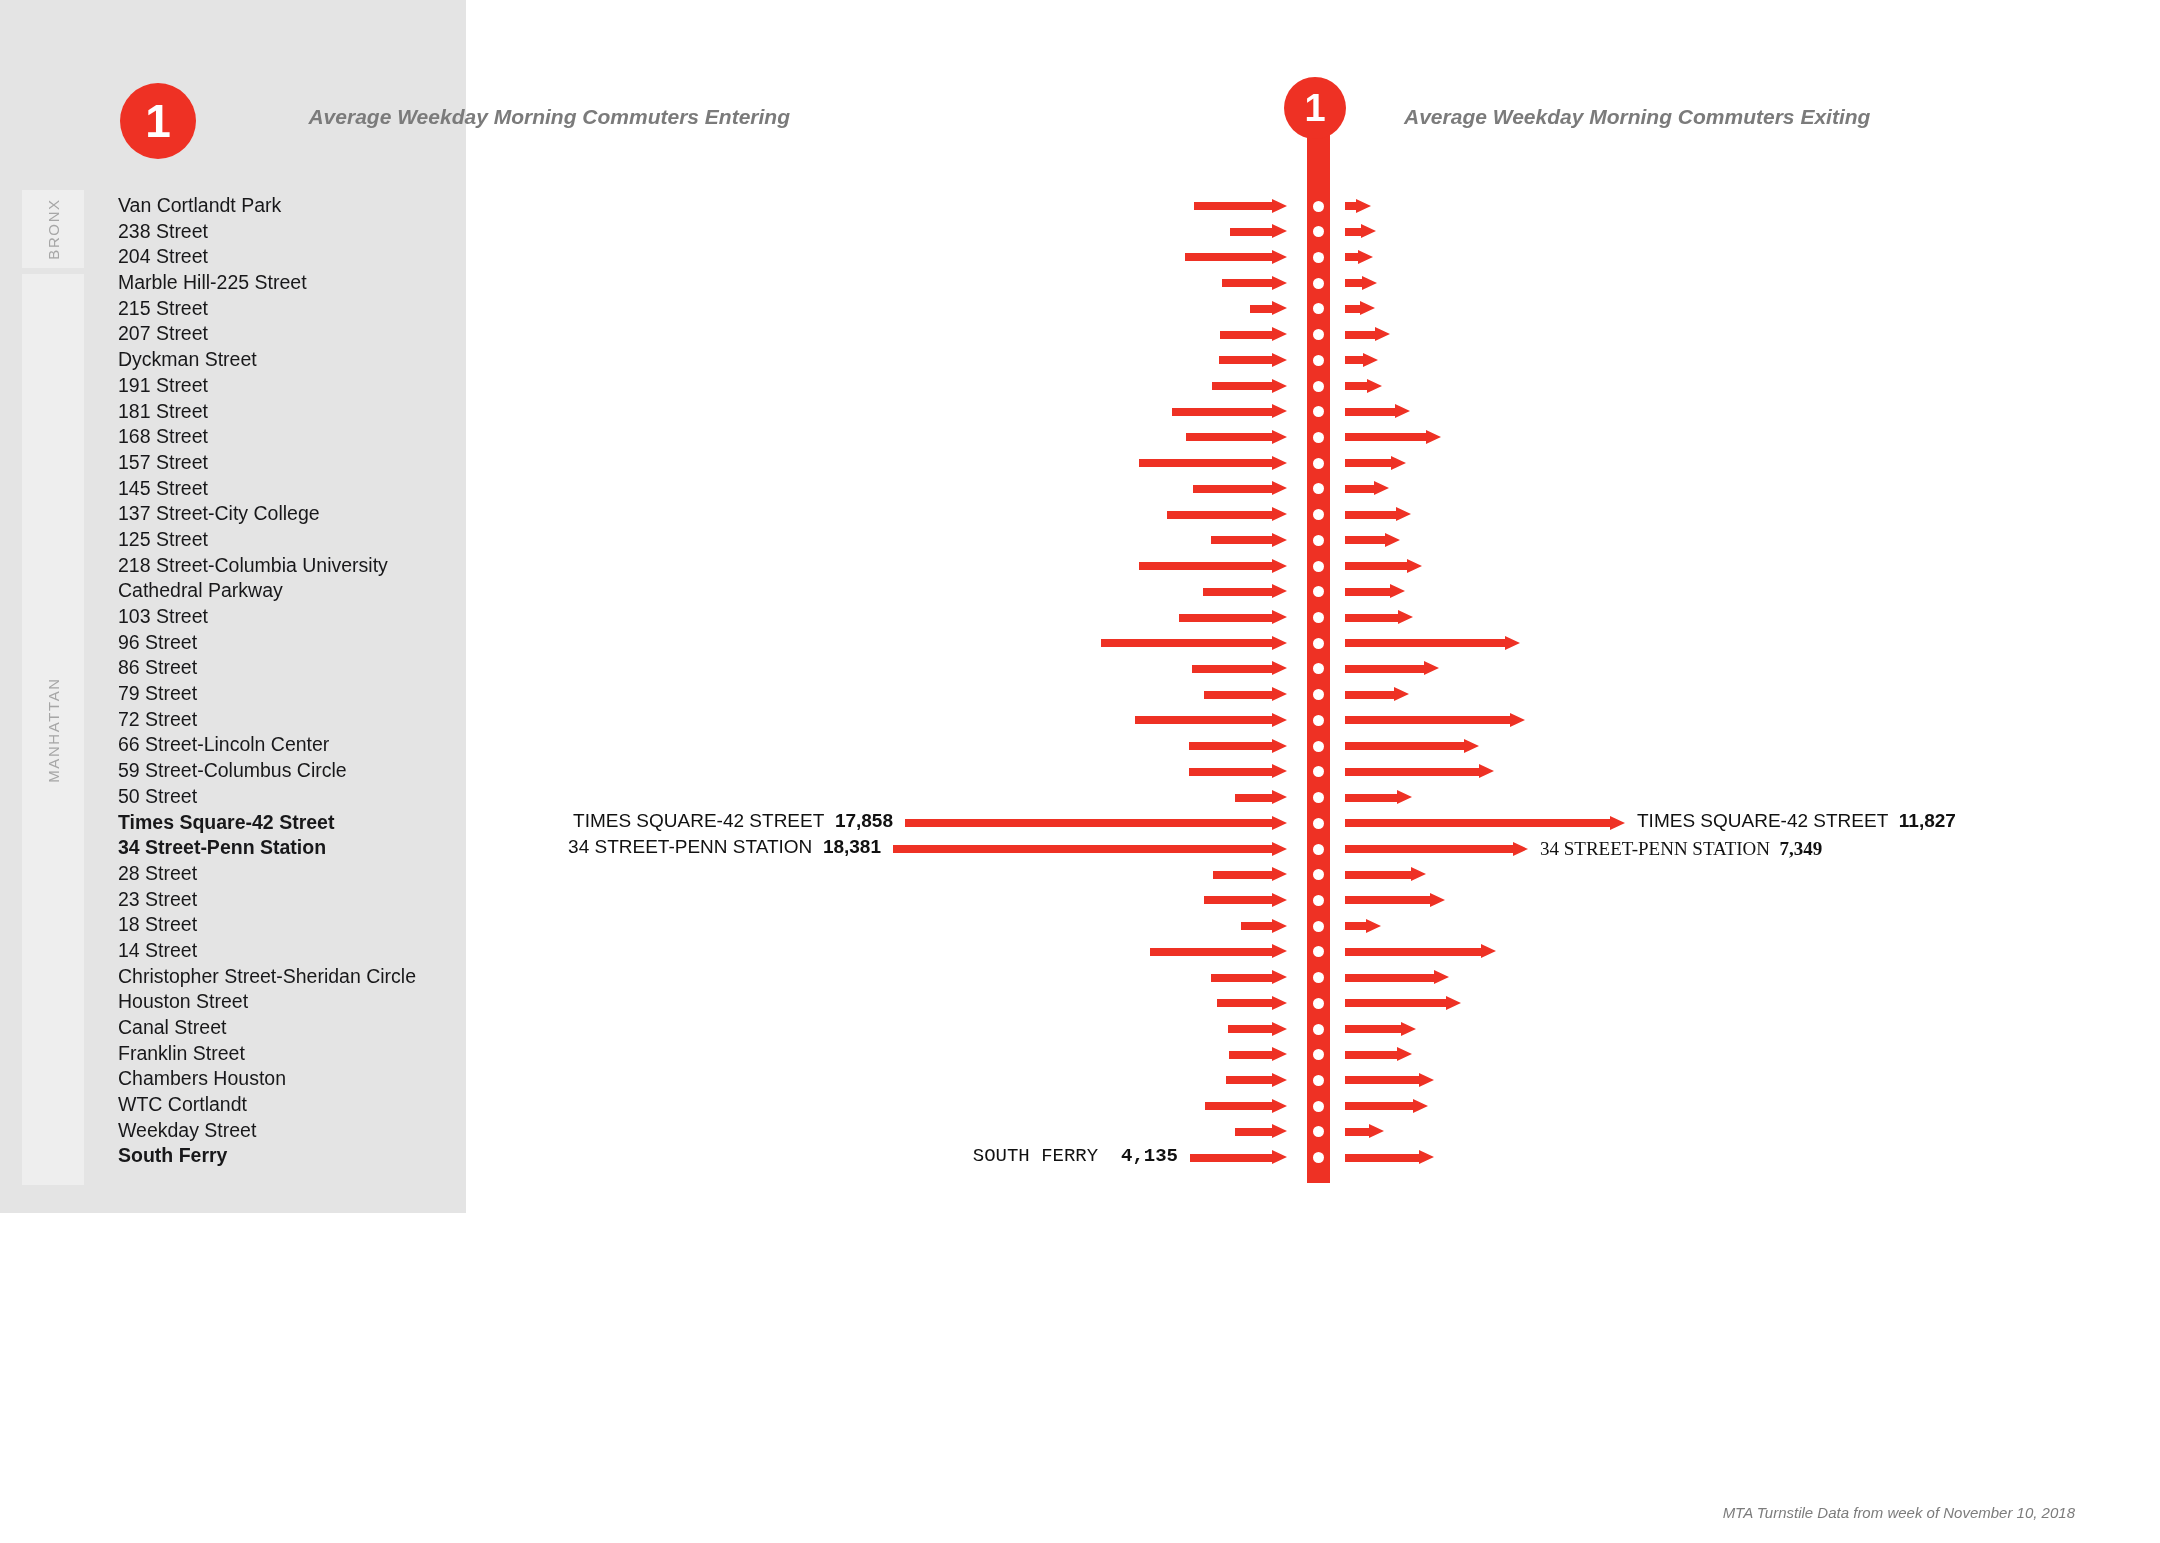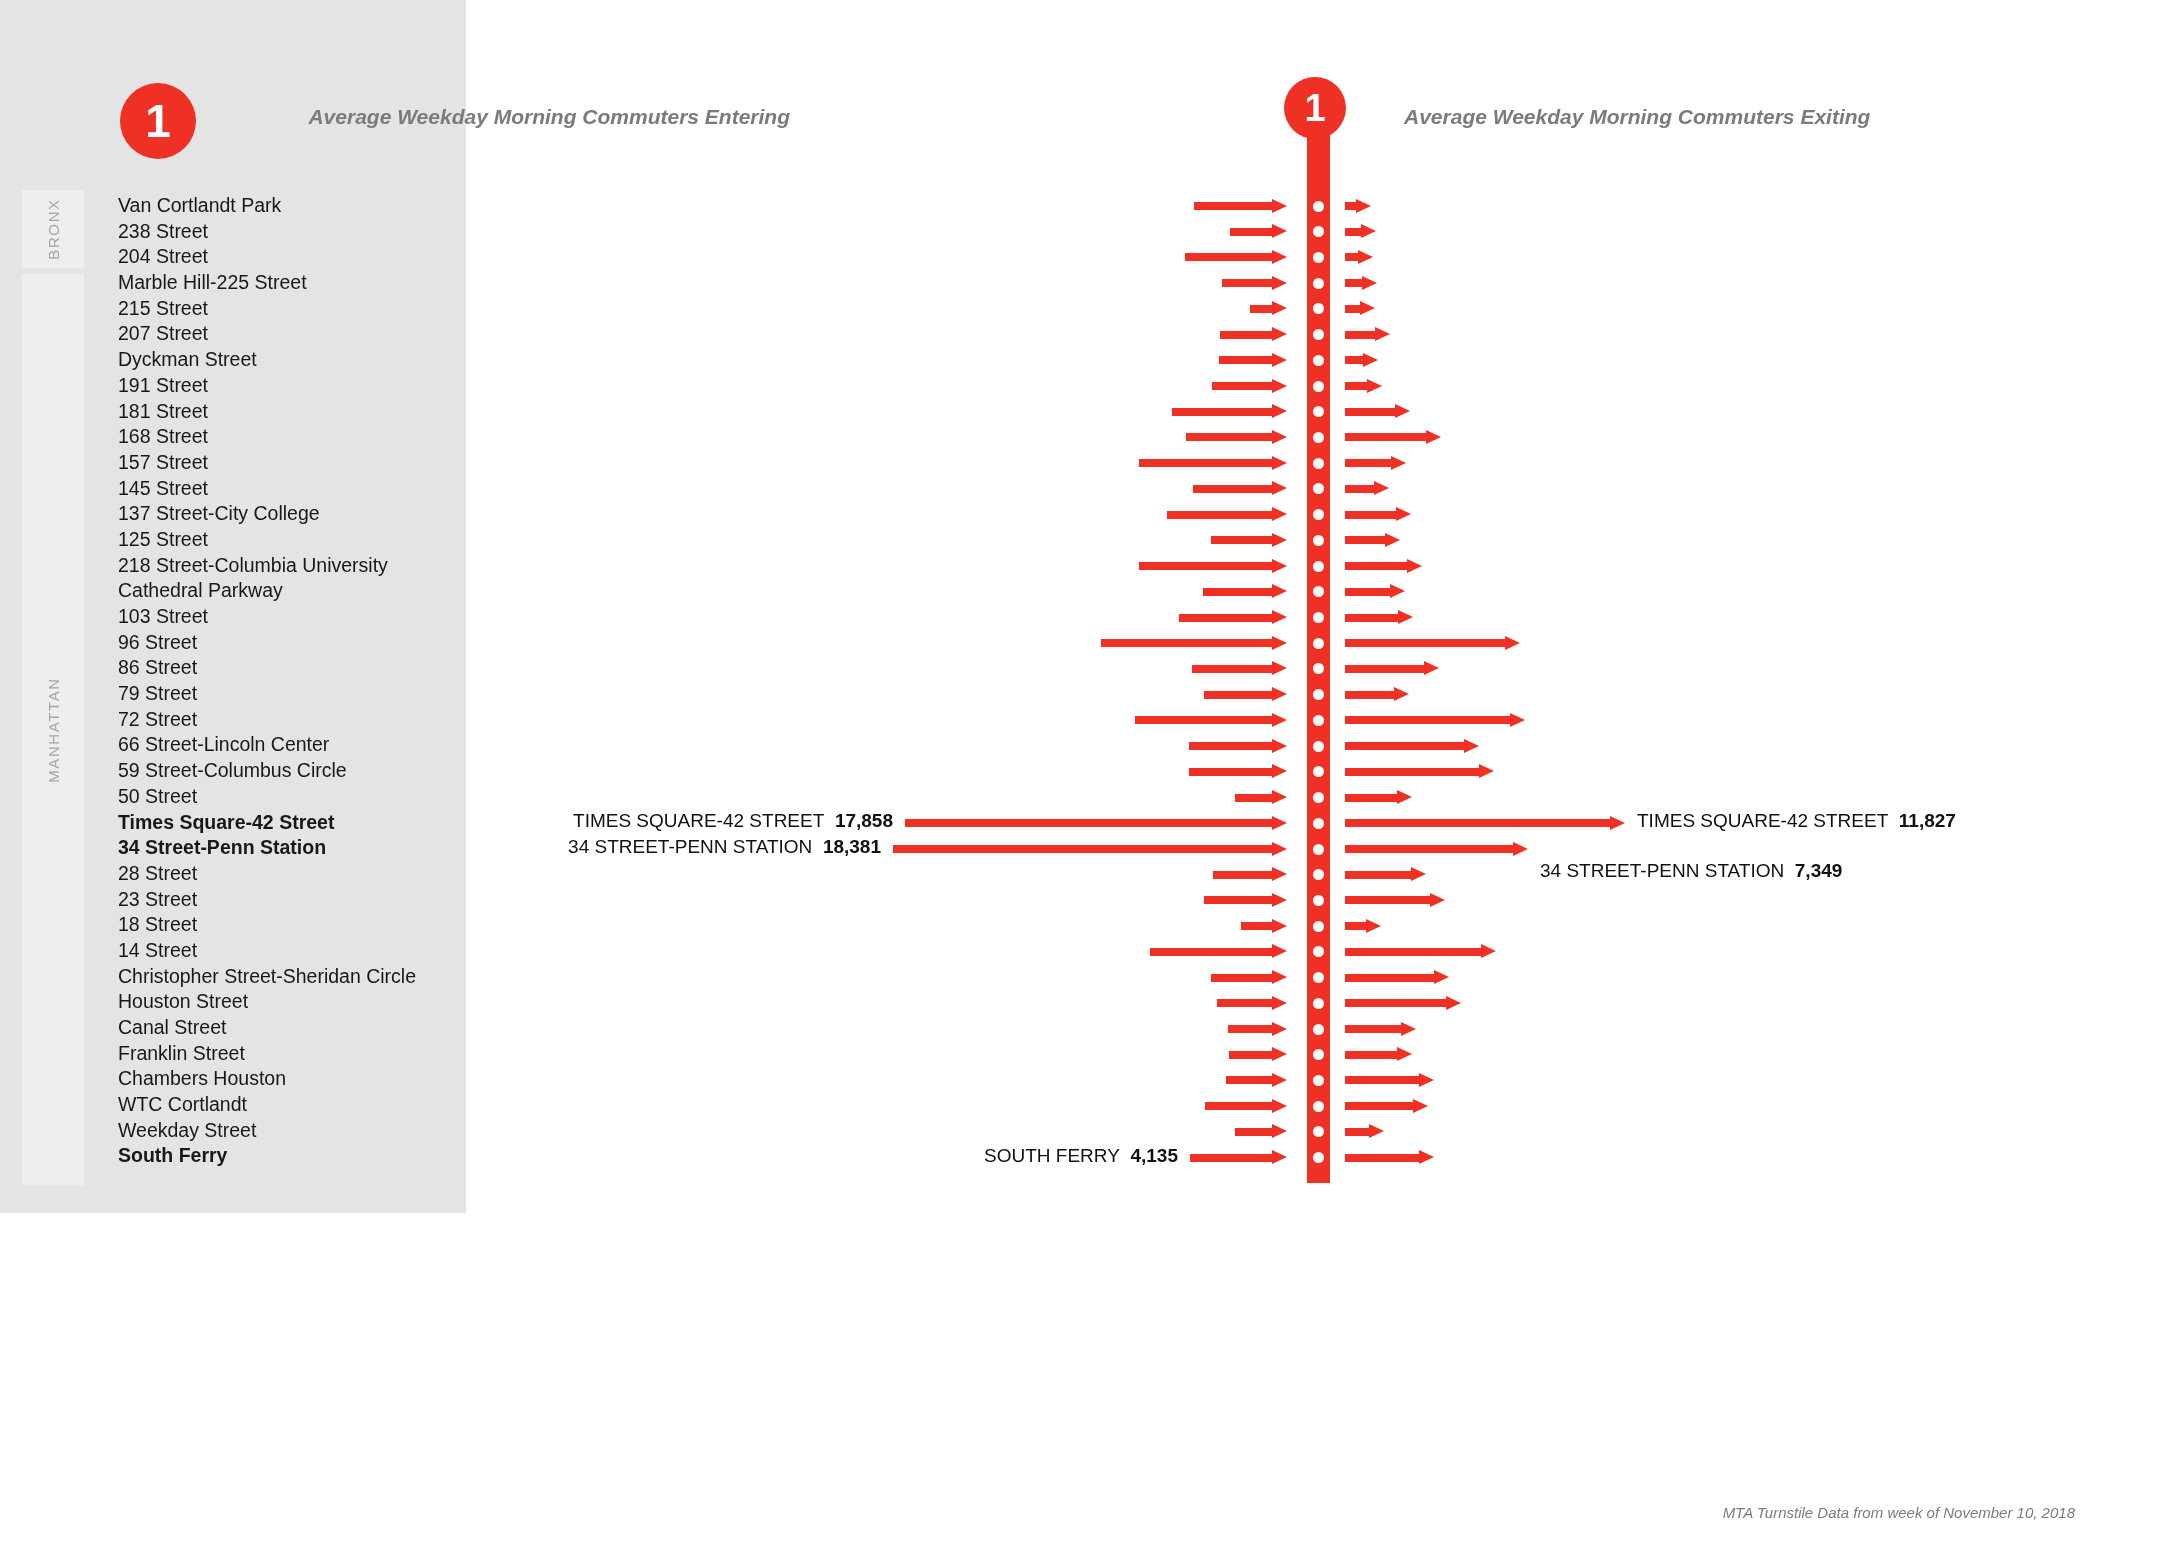--- a/index.html
+++ b/index.html
@@ -516,19 +516,19 @@
         <div class="head"></div>
       </div>
       <div class="arrow-out" style="left: 1345px; top: 1150.14px; width: 89.25px;">
         <div class="shaft"></div>
         <div class="head"></div>
       </div>
     </div>
   <div id="callouts-layer">
       <div class="callout left" style="top: 810.28px; right: 1267px;"><span>TIMES SQUARE-42 STREET</span>&nbsp;&nbsp;<b>17,858</b></div>
       <div class="callout left" style="top: 836px; right: 1279px;"><span>34 STREET-PENN STATION</span>&nbsp;&nbsp;<b>18,381</b></div>
-      <div class="callout left" style="top: 1144.64px; right: 982px;"><span>SOUTH FERRY</span>&nbsp;&nbsp;<b>4,135</b></div>
+      <div class="callout left" style="top: 1144.64px; right: 982px; font-family: Liberation Mono, monospace;"><span>SOUTH FERRY</span>&nbsp;&nbsp;<b>4,135</b></div>
       <div class="callout right" style="top: 810.28px; left: 1637px;"><span>TIMES SQUARE-42 STREET</span>&nbsp;&nbsp;<b>11,827</b></div>
-      <div class="callout right" style="top: 860px; left: 1540px;"><span>34 STREET-PENN STATION</span>&nbsp;&nbsp;<b>7,349</b></div>
+      <div class="callout right" style="top: 838px; left: 1540px; font-family: Liberation Serif, serif;"><span>34 STREET-PENN STATION</span>&nbsp;&nbsp;<b>7,349</b></div>
     </div>
 
   <div id="footer">MTA Turnstile Data from week of November 10, 2018</div>
 </div>
 
 </body></html>

